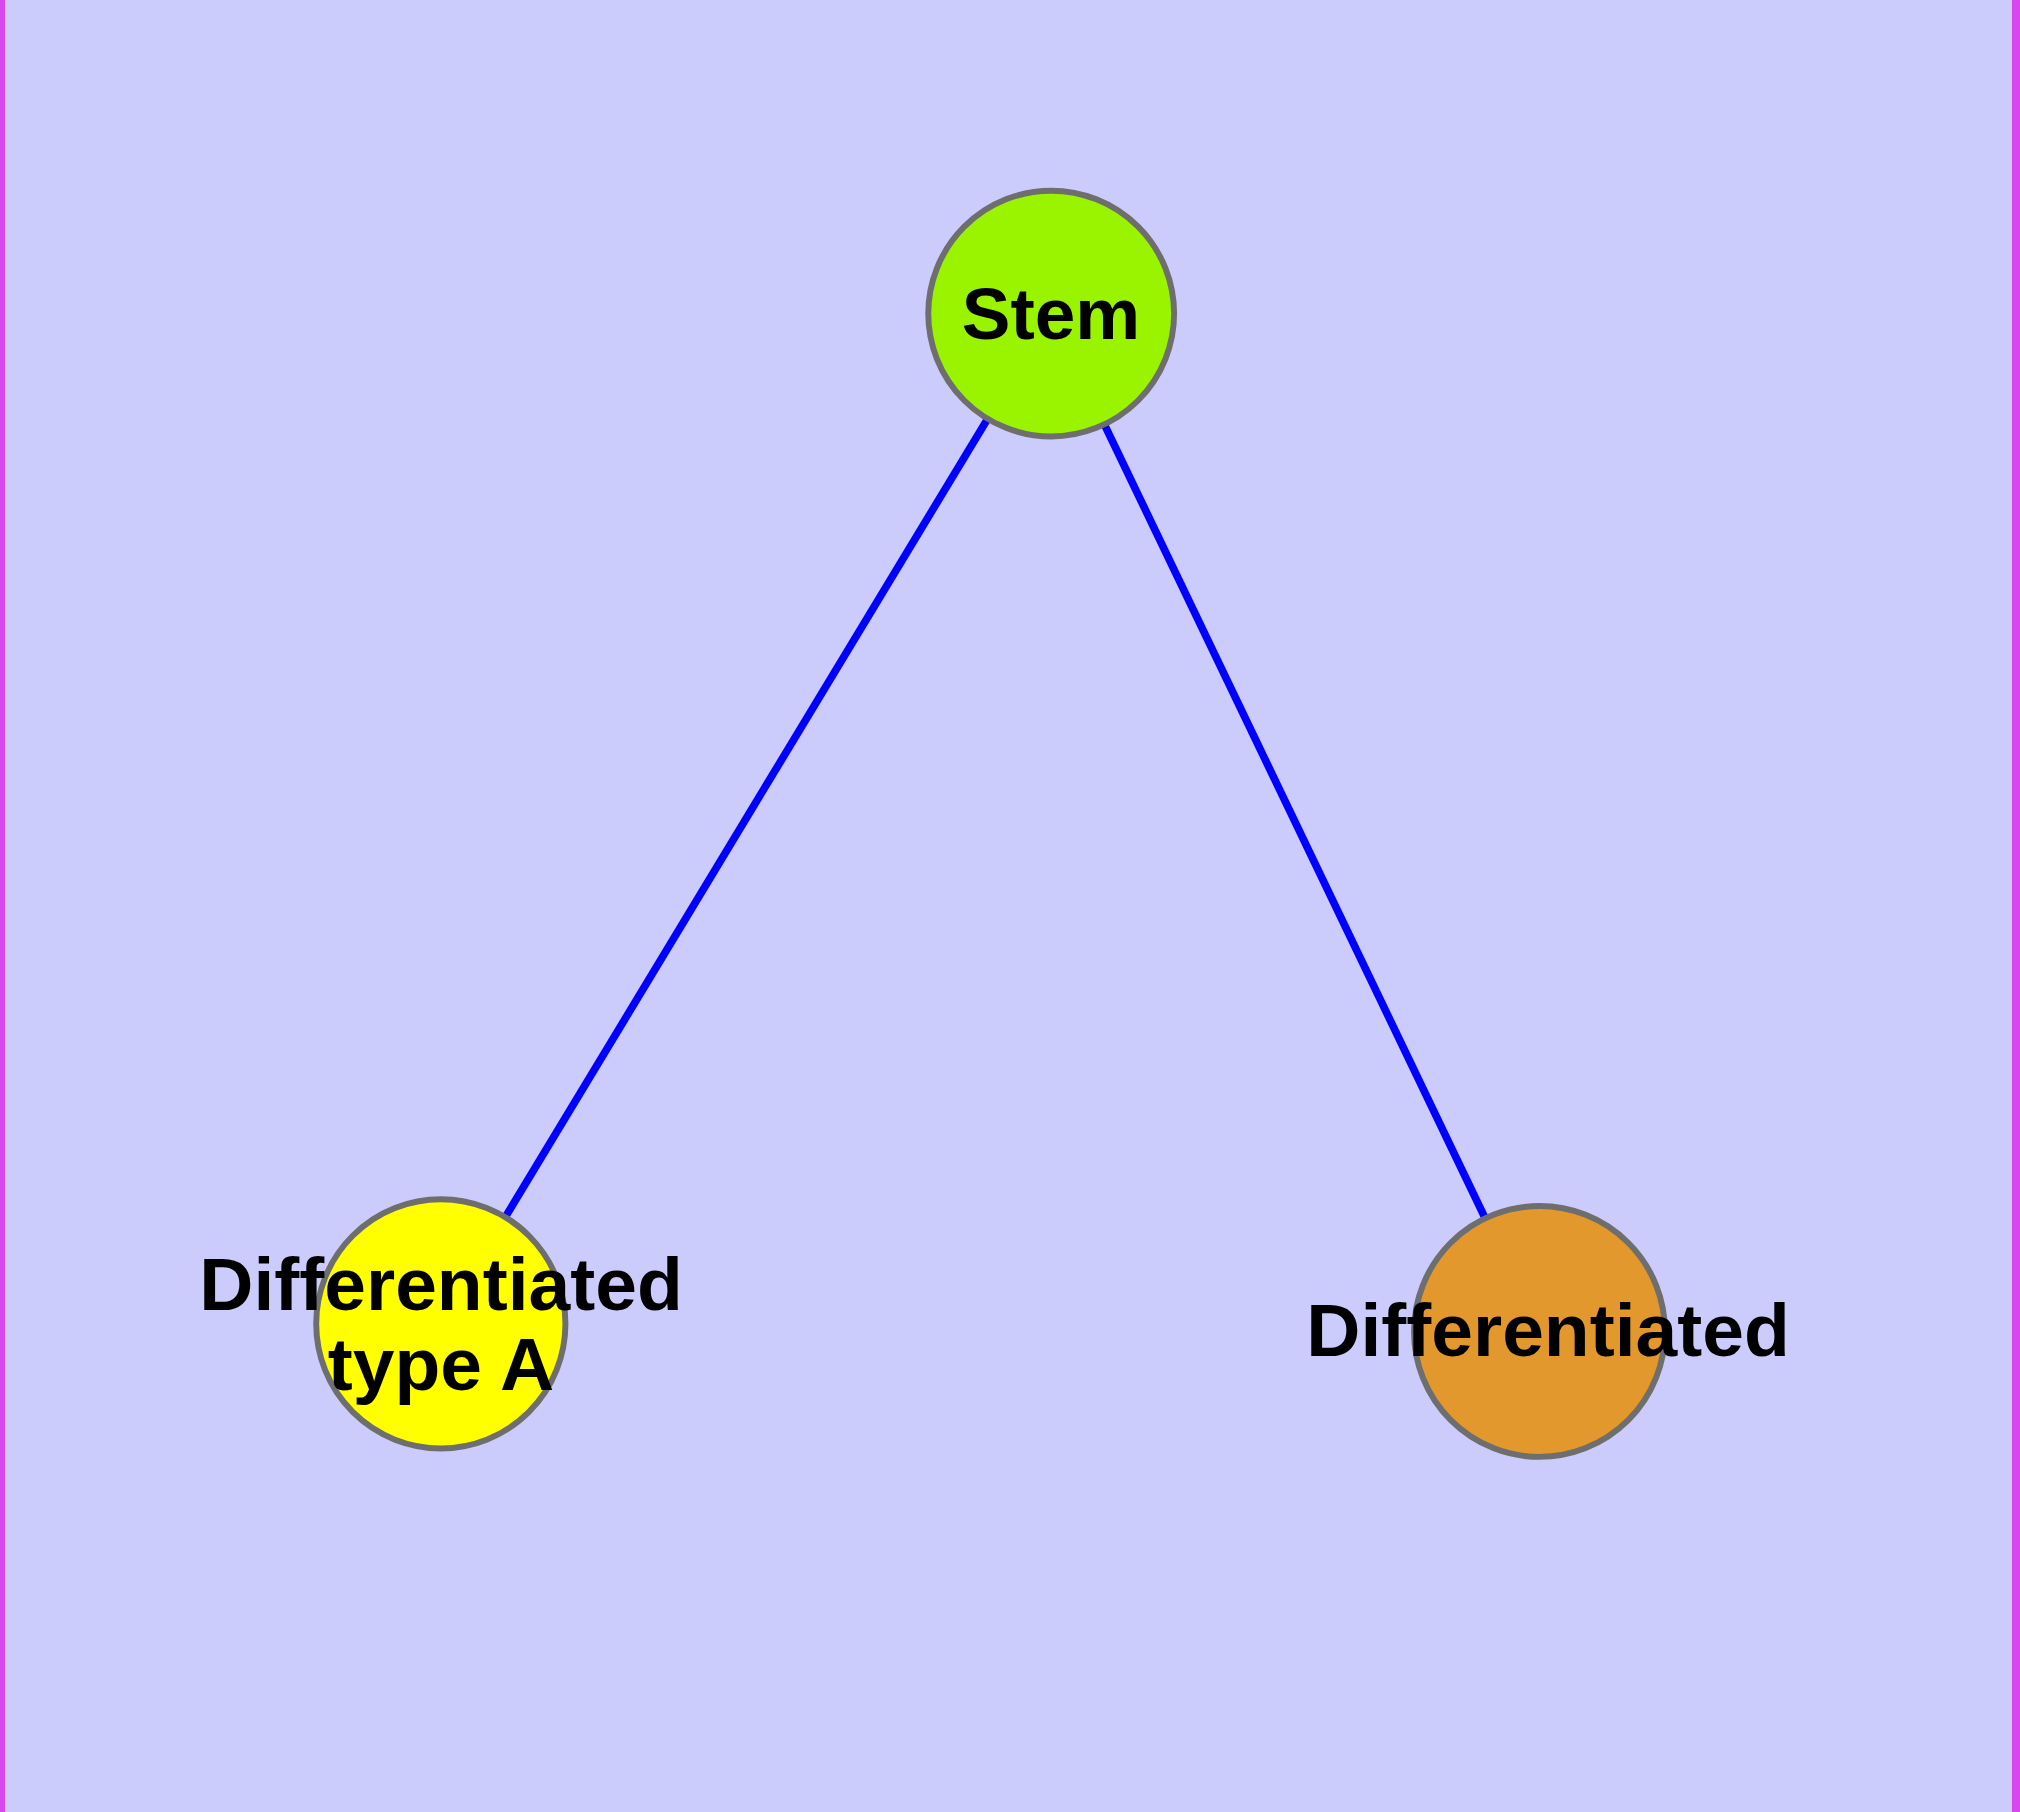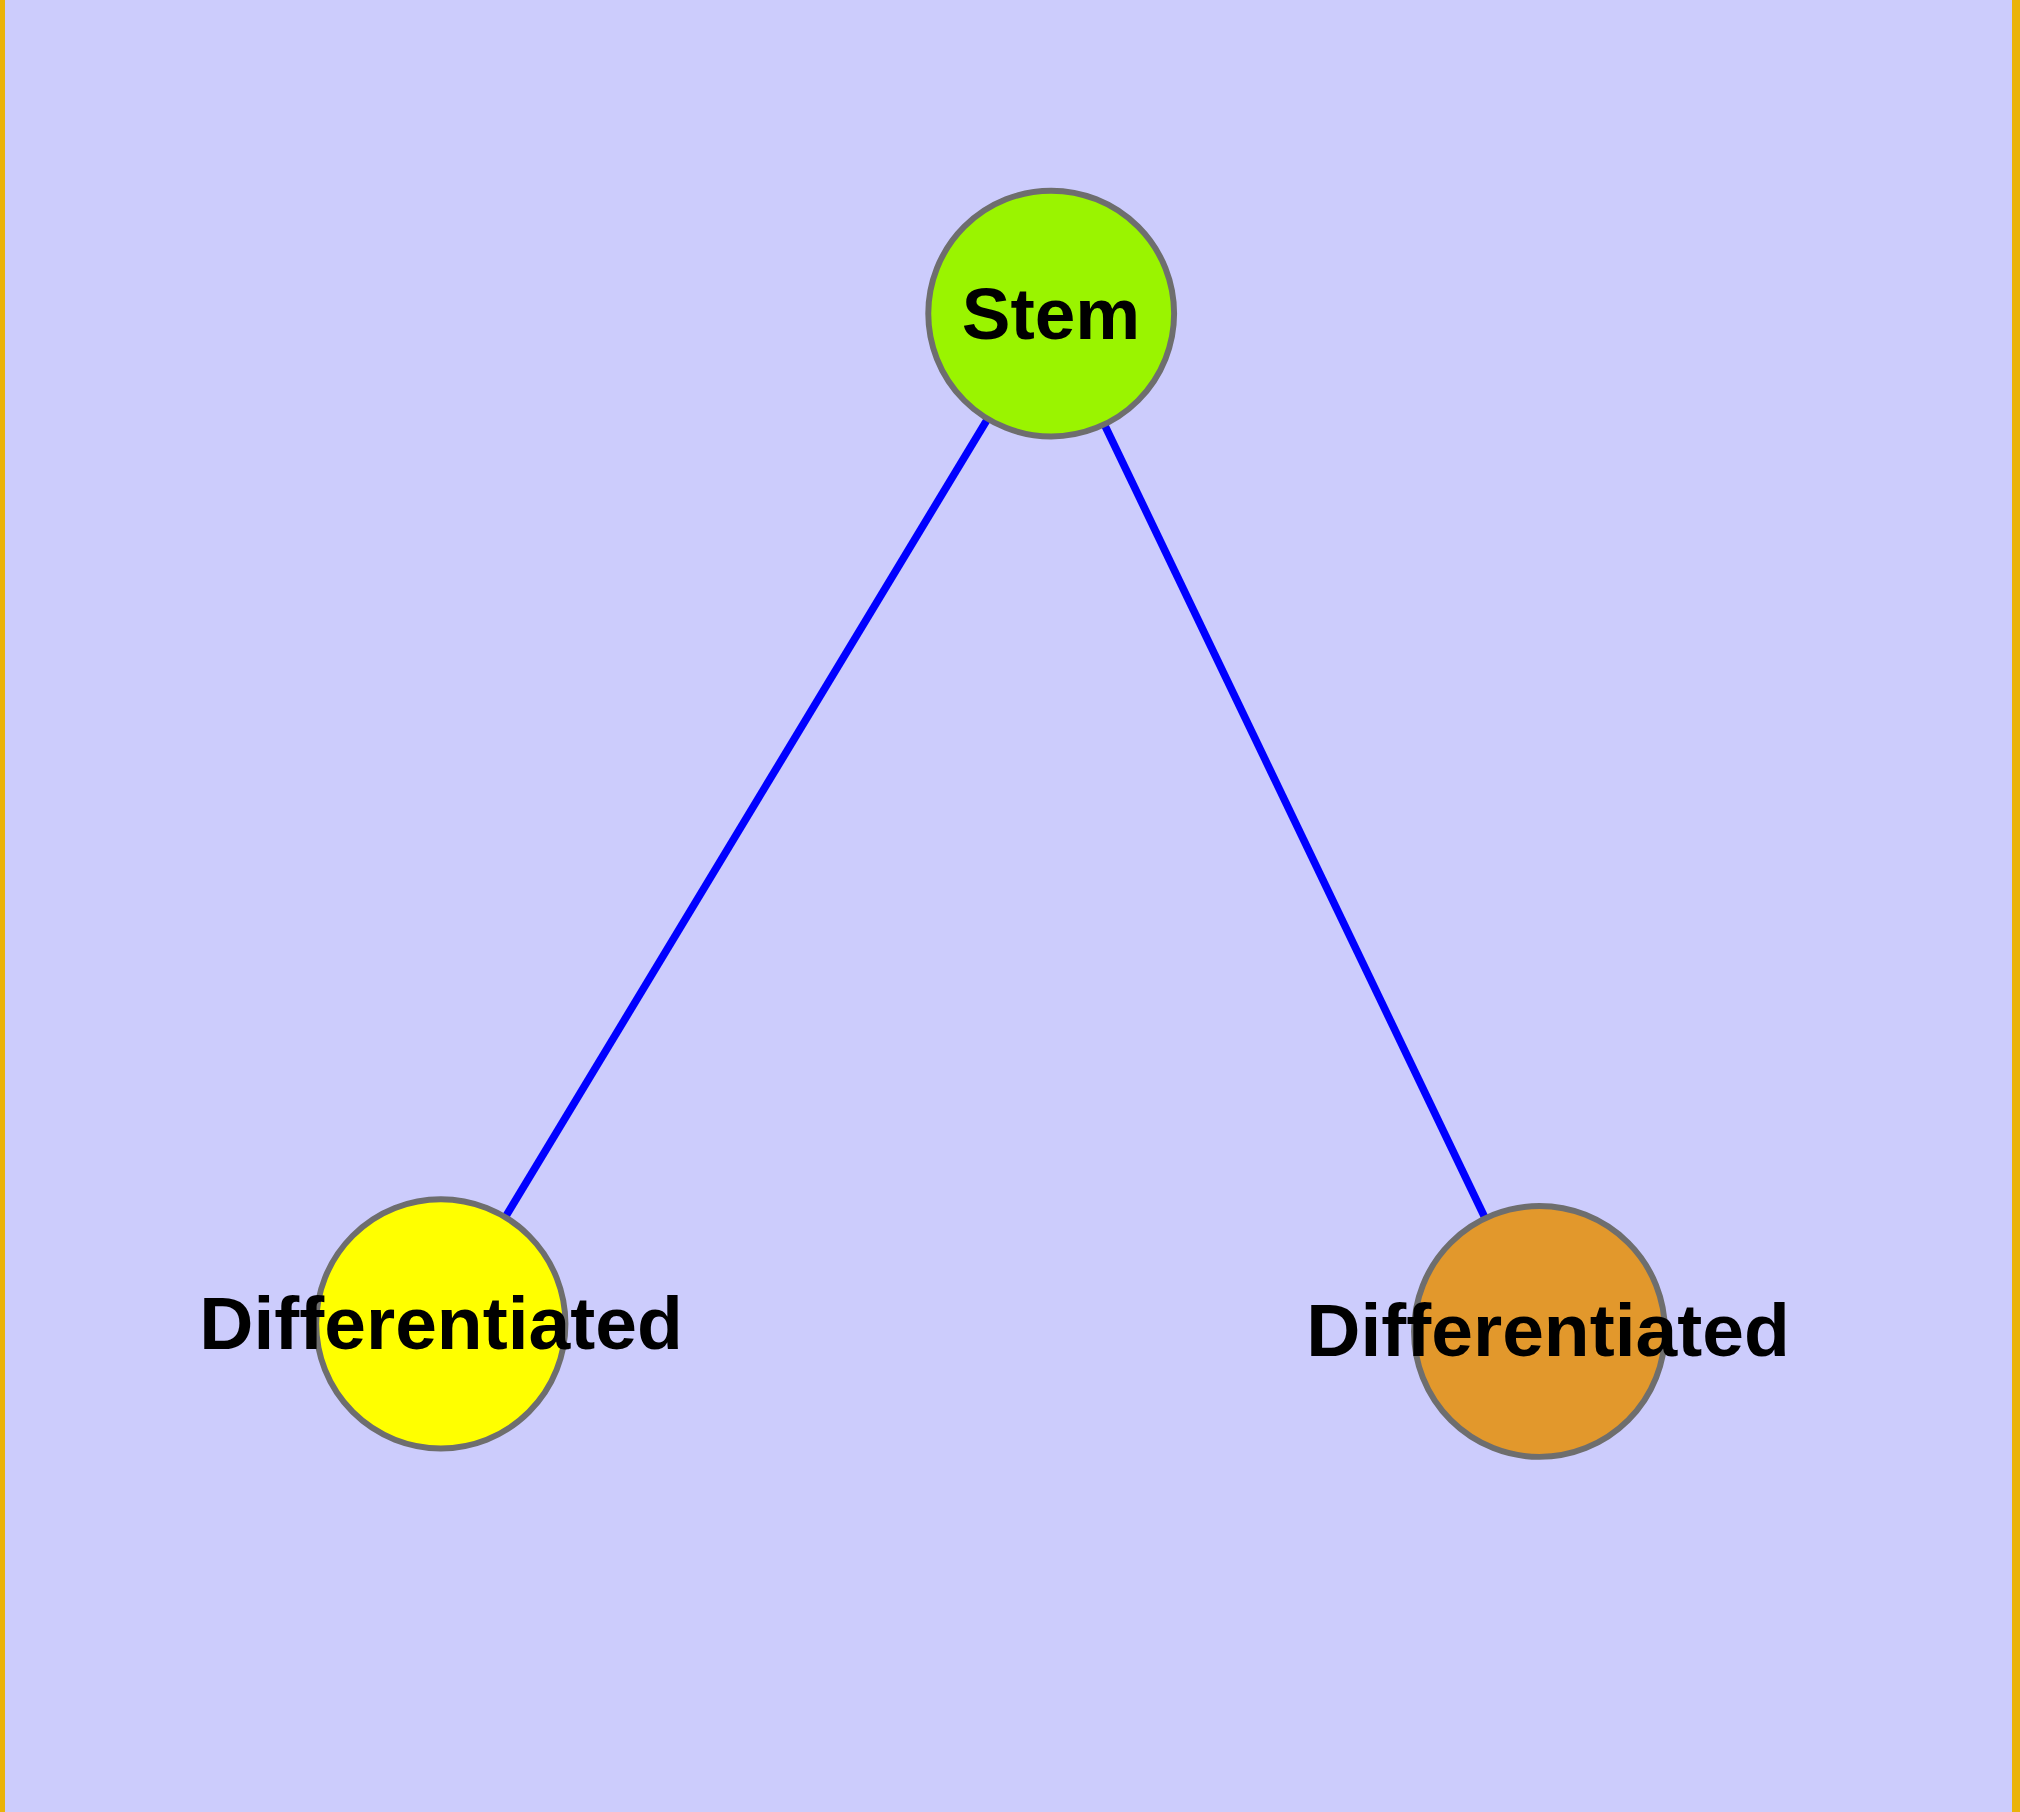--- a/index.html
+++ b/index.html
@@ -10,21 +10,21 @@
   body {
     width: 2021px;
     height: 1812px;
     overflow: hidden;
     font-family: "Liberation Sans", sans-serif;
   }
   #canvas {
     position: relative;
     width: 2021px;
     height: 1812px;
-    background: #eab308;
+    background: #d946ef;
     box-sizing: border-box;
   }
   #plot-area {
     position: absolute;
     left: 5.1px;
     top: 0px;
     width: 2007px;
     height: 1812px;
     background: #ccccfc;
   }
@@ -66,18 +66,18 @@
 
     <g>
       <circle cx="520" cy="1562" r="147" fill="#ffff00" stroke="#6e6e6e" stroke-width="7"></circle>
       <circle cx="1816" cy="1571" r="148" fill="#e2982c" stroke="#6e6e6e" stroke-width="7"></circle>
       <circle cx="1240" cy="370" r="145" fill="#9af400" stroke="#6e6e6e" stroke-width="7"></circle>
     </g>
   </svg>
 
   <div class="node-label" id="label-stem" style="left:1051px; top:314px;"><span>Stem</span></div>
 
-  <div class="node-label" id="label-diffA" style="left:441px; top:1324px;"><span>Differentiated</span><br></div>
+  <div class="node-label" id="label-diffA" style="left:441px; top:1324px;"><span>Differentiated</span><br><span>type A</span></div>
 
   <div class="node-label" id="label-diffB" style="left:1548px; top:1331px;"><span>Differentiated</span><br></div>
 
 </div>
 
 
 </body></html>

